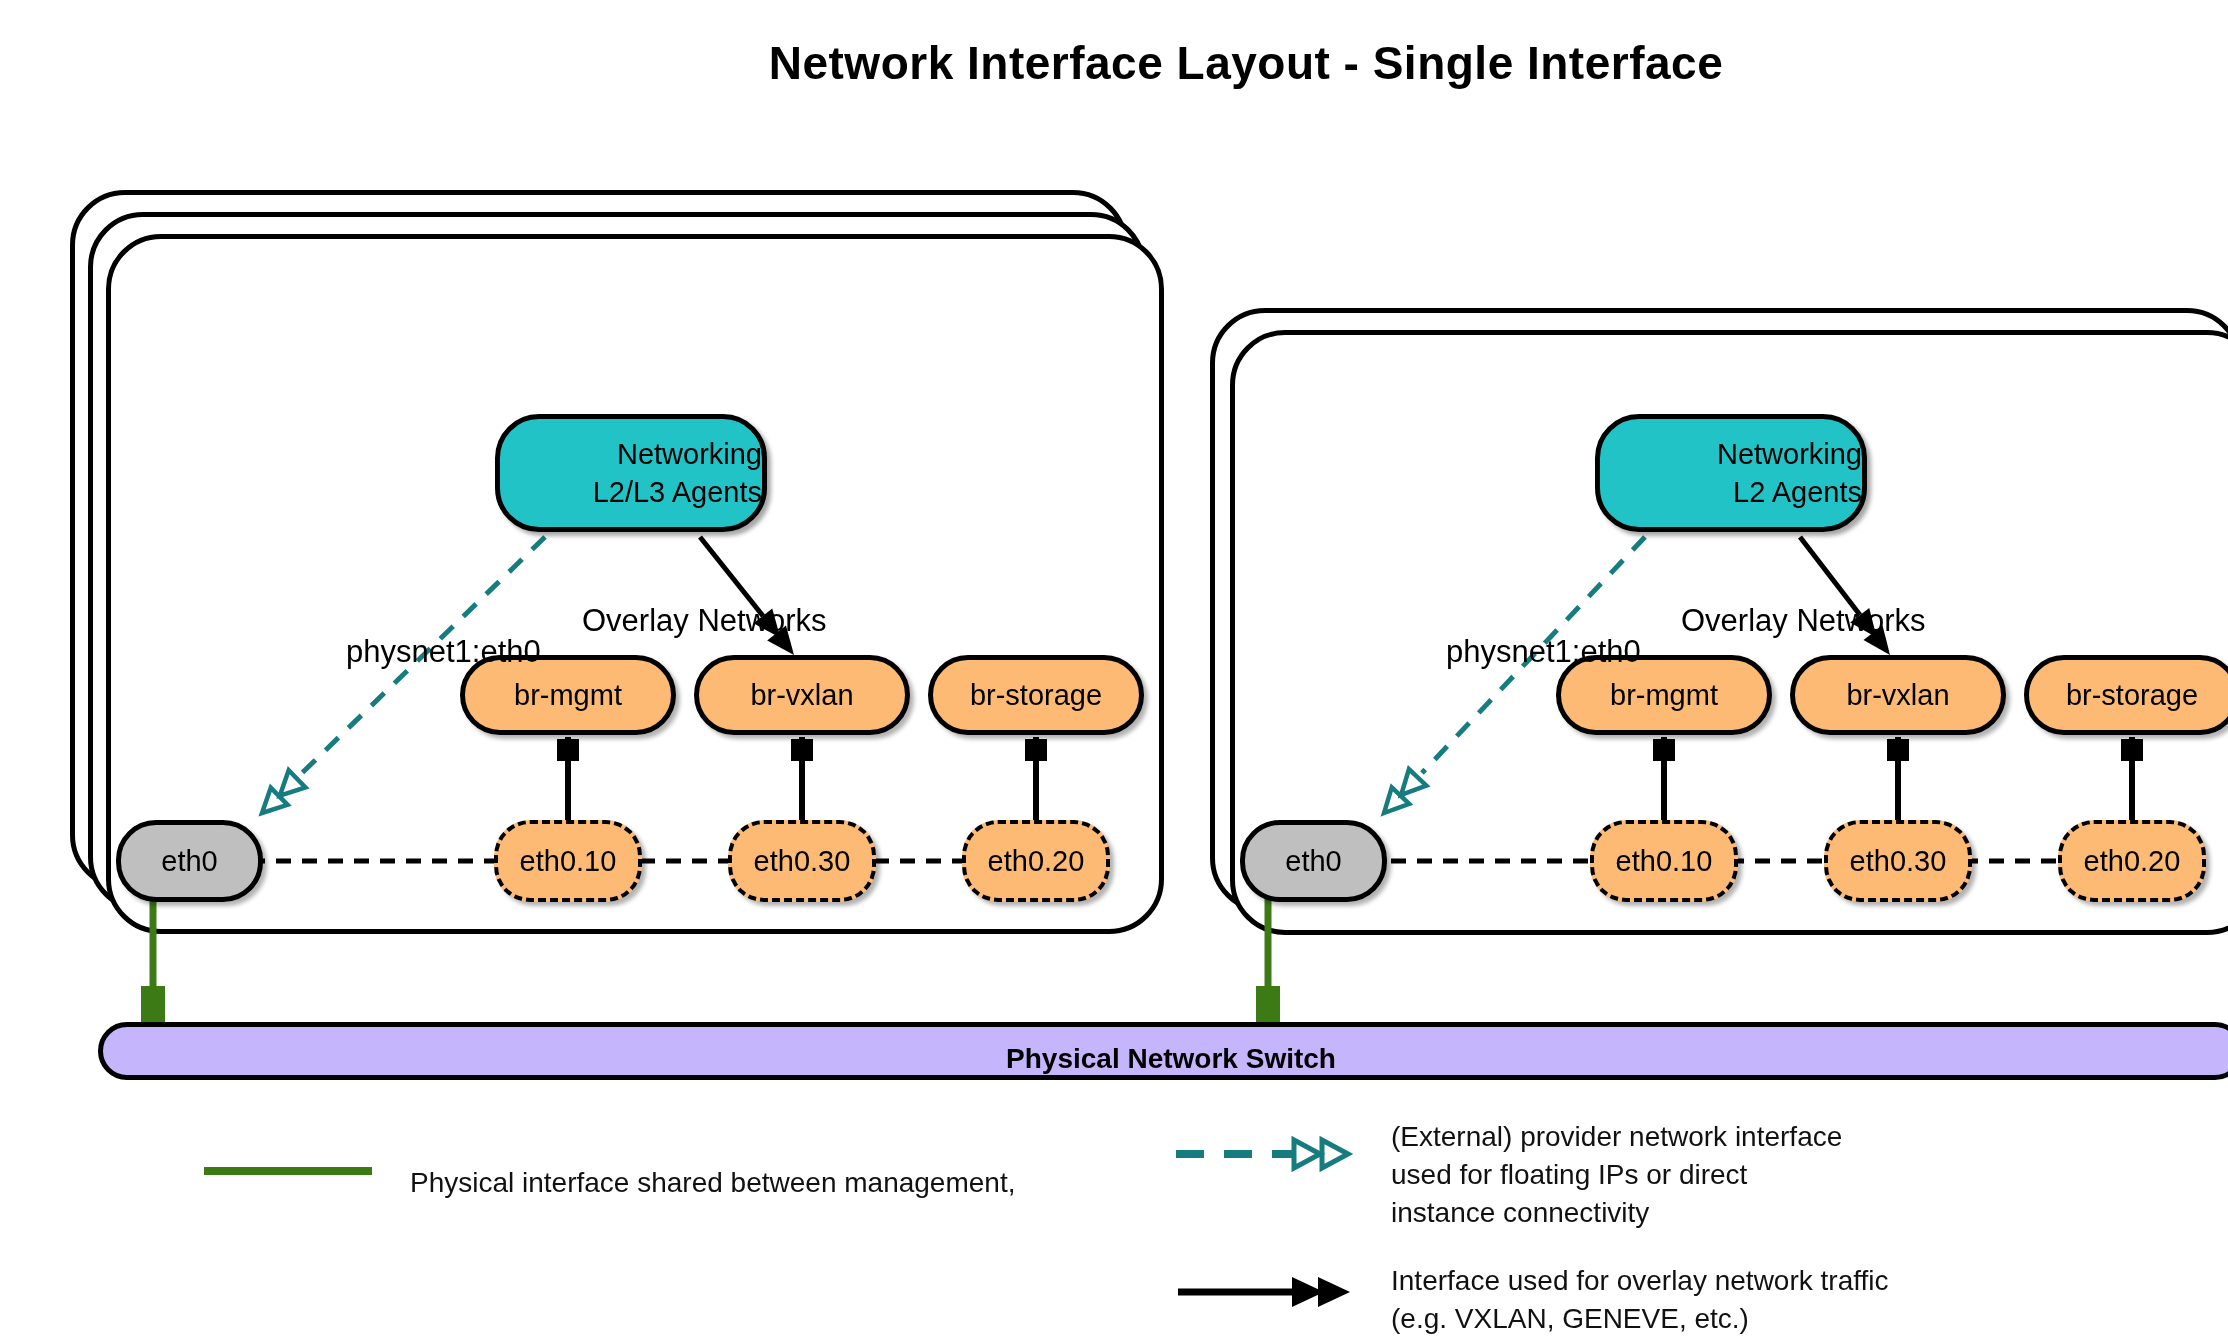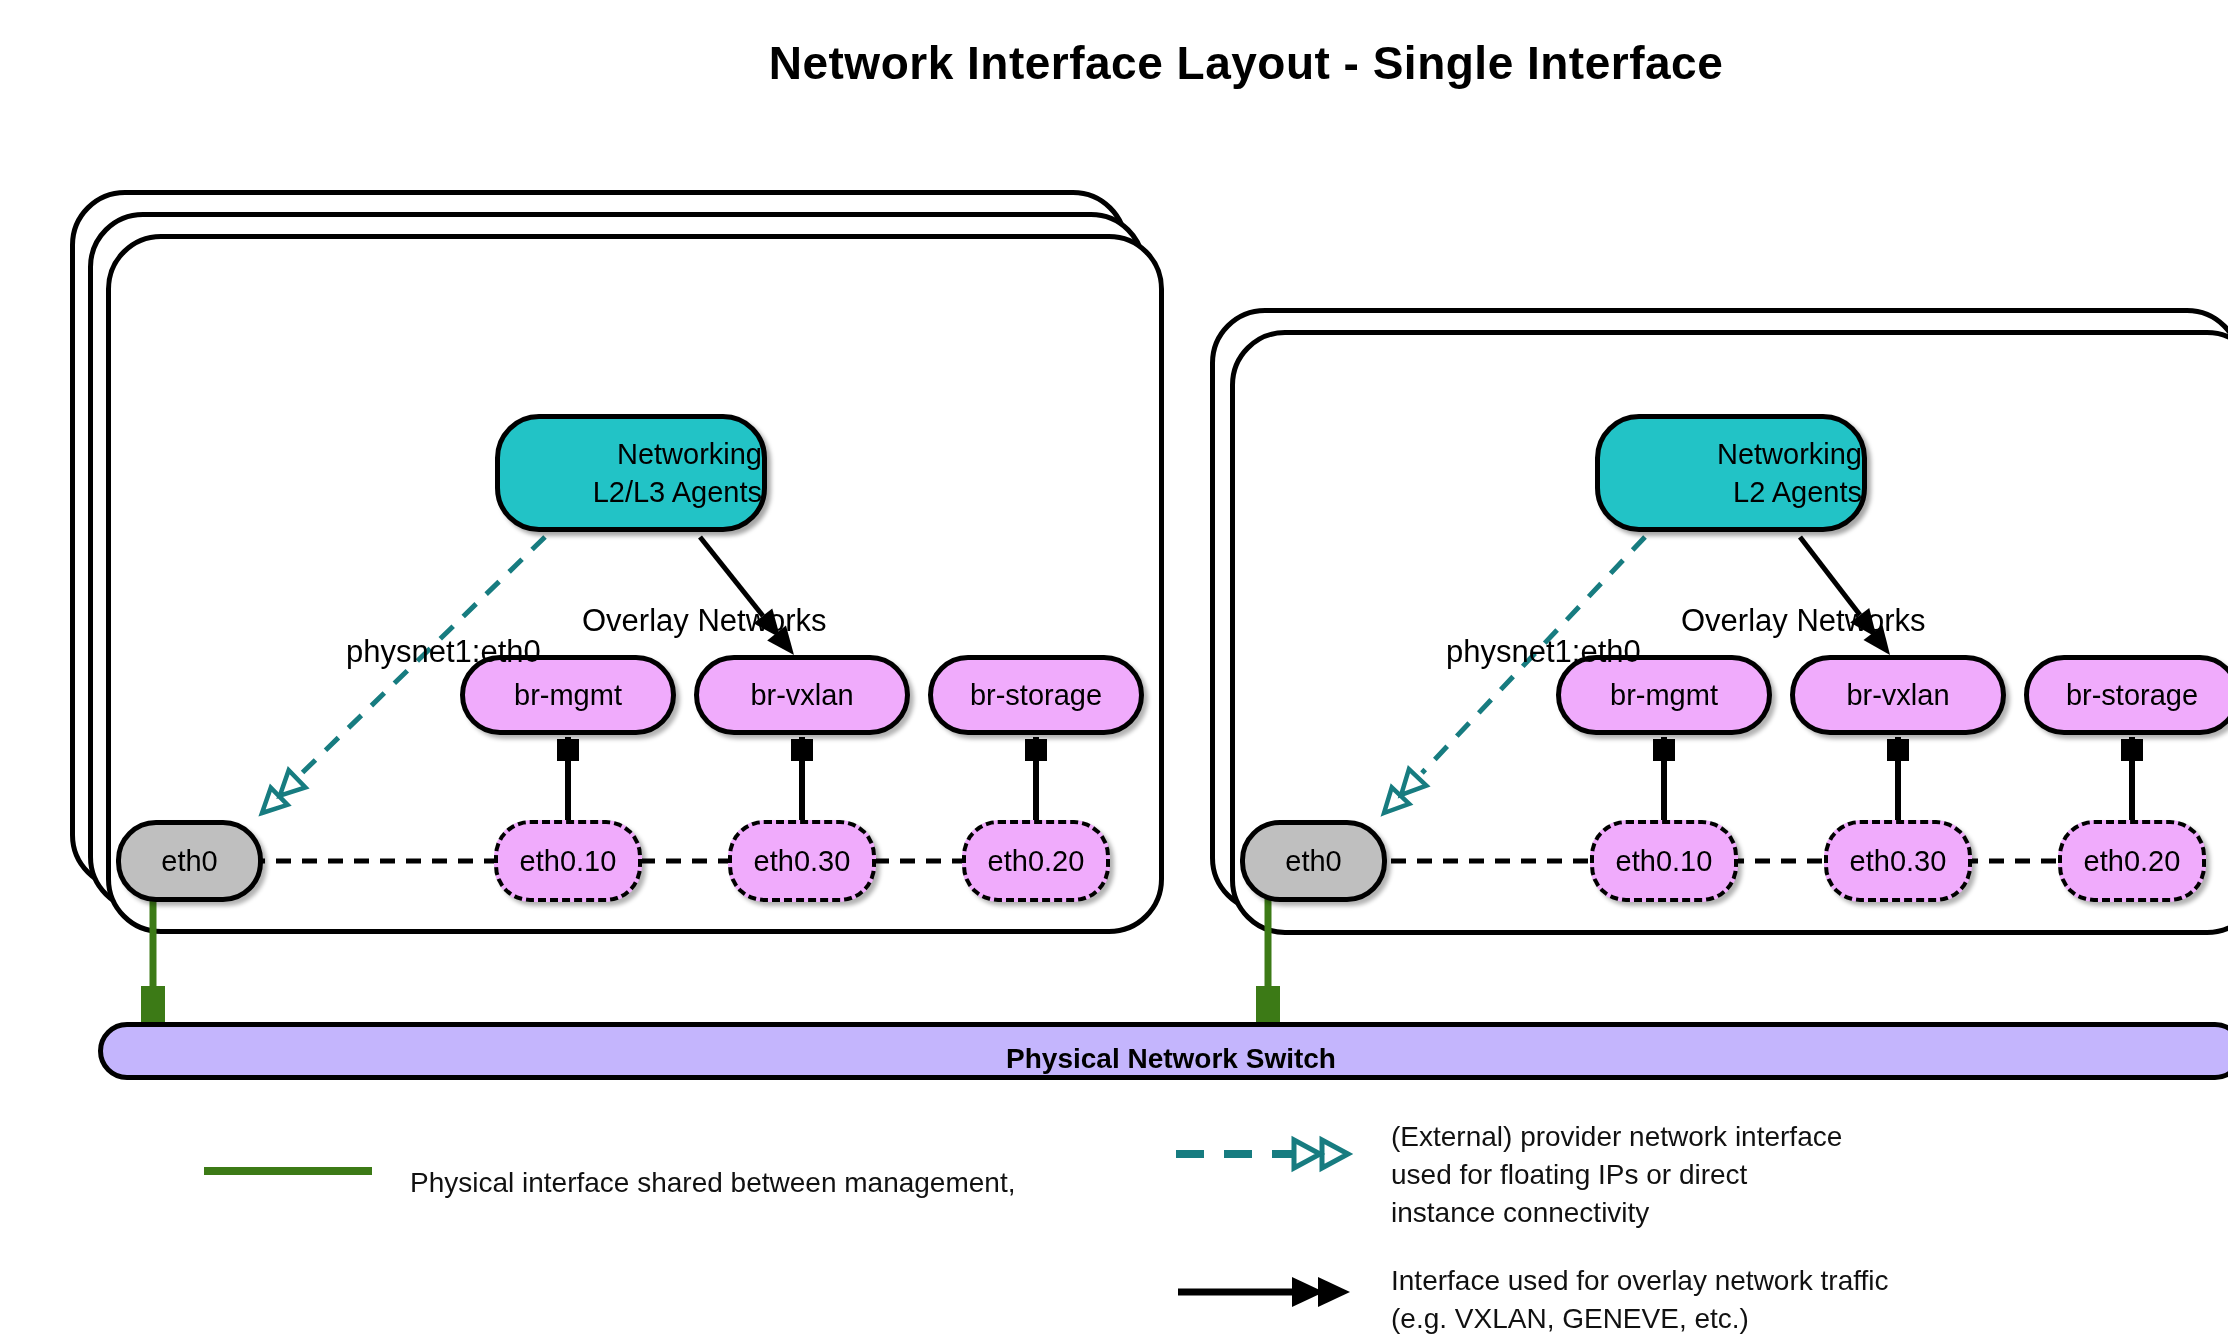--- a/index.html
+++ b/index.html
@@ -18,21 +18,21 @@
   .host-title{
     text-align:center;font-size:35px;font-weight:bold;line-height:48px;
   }
   .agent-box{
     background:#22c3c6;border:5px solid #000;border-radius:44px;box-sizing:border-box;
     display:flex;flex-direction:column;justify-content:center;align-items:flex-end;
     font-size:29px;line-height:38px;text-align:center;
     box-shadow:4px 4px 4px rgba(0,0,0,0.35);
   }
   .pill{
-    background:#f0abfc;border:5px solid #000;border-radius:40px;box-sizing:border-box;
+    background:#fdba74;border:5px solid #000;border-radius:40px;box-sizing:border-box;
     display:flex;align-items:center;justify-content:center;
     font-size:29px;box-shadow:4px 4px 4px rgba(0,0,0,0.3);
     z-index:3;
   }
   .eth-vlan{
     border:4px dashed #000;border-radius:36px;
   }
   .eth-phys{
     background:#bfbfbf;
   }

